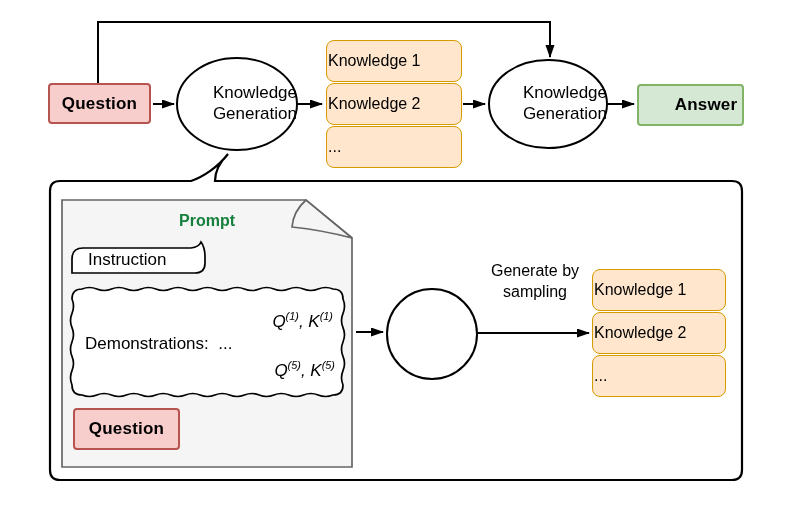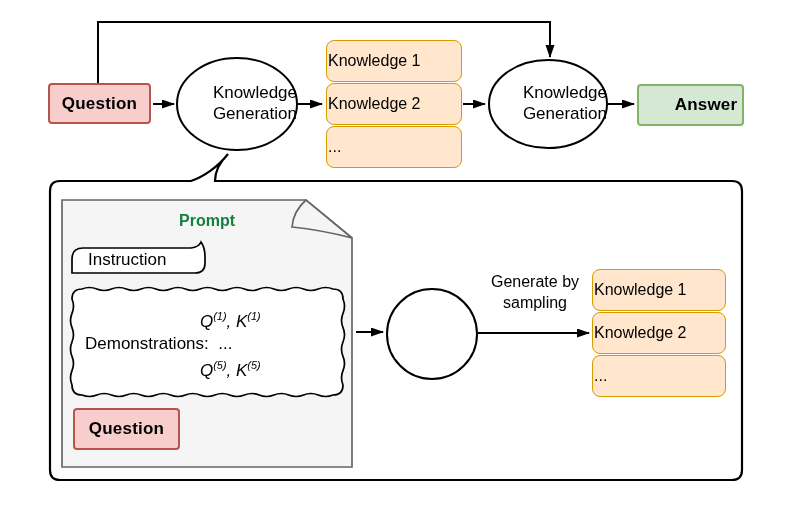--- a/index.html
+++ b/index.html
@@ -18,21 +18,21 @@
   .card{
     background:var(--orange_fill);border:1.6px solid var(--orange_border);
     border-radius:8px;display:flex;align-items:center;
     font-size:16px;padding-left:1px;
   }
   .ellipse-label{
     text-align:right;font-size:17px;line-height:21px;
   }
   .prompt-title{font-weight:bold;font-size:16px;text-align:center;color:#15803d;}
   .plain{font-size:17px;line-height:20px;white-space:pre;}
-  .qk{font-style:italic;text-align:left;}
+  .qk{font-style:italic;text-align:right;}
   .qk sup{font-size:64%;font-style:italic;}
   .gen-label{font-size:16px;line-height:21px;text-align:center;}
 </style>
 </head>
 <body>
 
 <div class="stage">
 
   <svg class="layer" width="793" height="511" viewBox="0 0 793 511">
     <defs>
@@ -102,21 +102,21 @@
 
   <div class="abs plain qk" style="left:200px;top:306px;width:133px">Q<sup>(1)</sup>, K<sup>(1)</sup></div>
   <div class="abs plain" style="left:85px;top:334px">Demonstrations:  ...</div>
   <div class="abs plain qk" style="left:200px;top:355px;width:135px">Q<sup>(5)</sup>, K<sup>(5)</sup></div>
 
   <div class="abs box q" style="left:73px;top:408px;width:107px;height:42px">
     <span>Question</span>
   </div>
 
 
-  <div class="abs gen-label" style="left:473px;top:271px;width:124px">
+  <div class="abs gen-label" style="left:473px;top:260px;width:124px">
     <div>Generate by</div>
     <div>sampling</div>
   </div>
 
   <div class="abs card" style="left:592px;top:269px;width:134px;height:42px">
     <span>Knowledge 1</span>
   </div>
   <div class="abs card" style="left:592px;top:312px;width:134px;height:42px">
     <span>Knowledge 2</span>
   </div>

